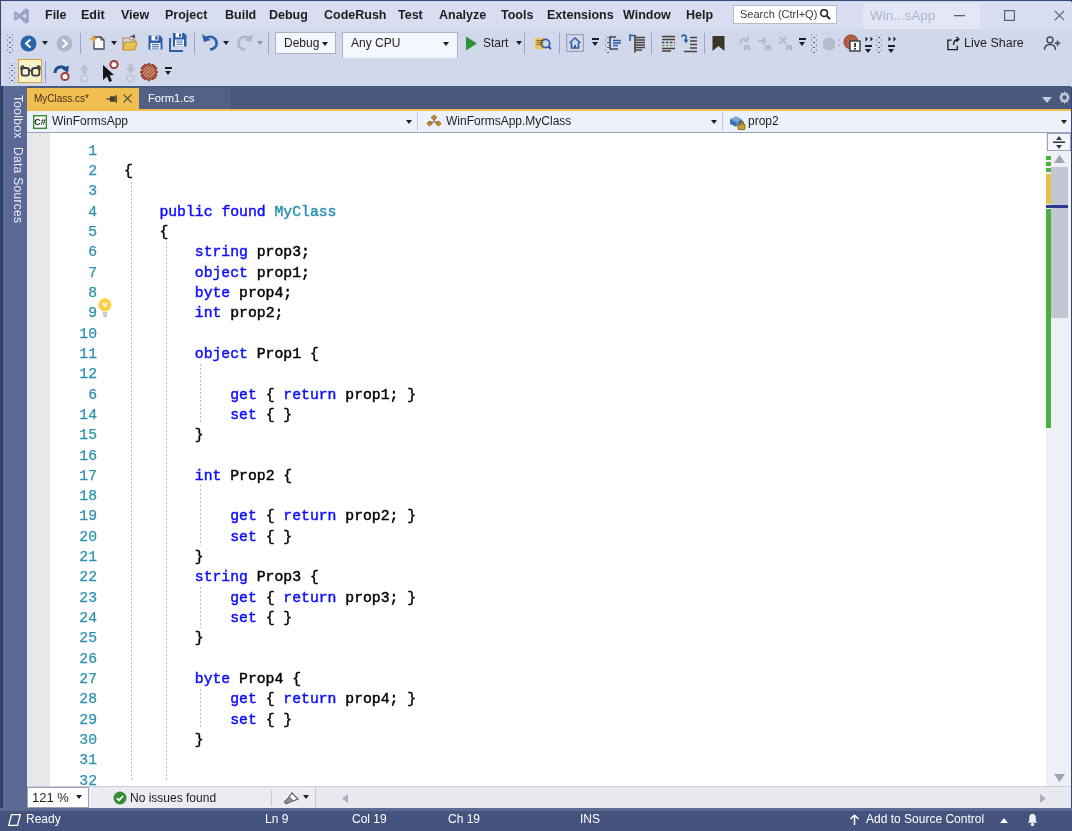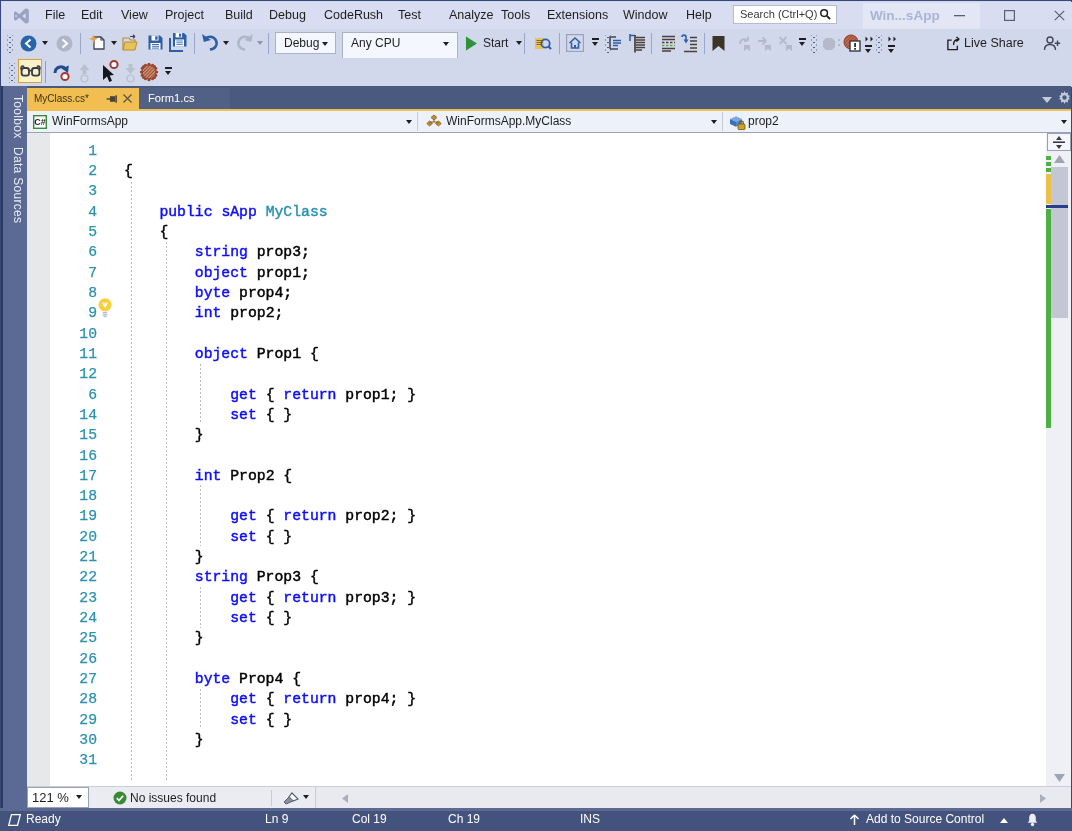--- a/index.html
+++ b/index.html
@@ -1,21 +1,21 @@
 <!DOCTYPE html>
 <html><head><meta charset="utf-8"><style>
 html,body{margin:0;padding:0;}
 body{width:1072px;height:831px;overflow:hidden;font-family:"Liberation Sans",sans-serif;}
 #win{position:absolute;left:0;top:0;width:1072px;height:831px;background:#D2D8EC;box-sizing:border-box;border:1px solid #35487A;}
 .abs{position:absolute;}
 
 #title{position:absolute;left:1px;top:1px;width:1070px;height:27px;background:#D8DDF1;}
-.menu{position:absolute;top:0;height:27px;line-height:27px;font-size:12.5px;color:#1E1E1E;}
+.menu{position:absolute;top:0;height:27px;line-height:27px;font-size:12.5px;color:#1E1E1E;font-weight:bold;}
 #searchbox{position:absolute;left:731px;top:3px;width:104px;height:19px;background:#FFFFFF;border:1px solid #B7BCCC;box-sizing:border-box;font-size:11px;color:#3A3A3A;line-height:17px;padding-left:6px;}
-#wintitle{position:absolute;left:861px;top:1px;width:117px;height:26px;line-height:26px;font-size:13.5px;color:#A9B4D6;background:#E2E6F5;padding-left:7px;box-sizing:border-box;font-weight:bold;}
+#wintitle{position:absolute;left:861px;top:1px;width:117px;height:26px;line-height:26px;font-size:13.5px;color:#A9B4D6;background:#E2E6F5;padding-left:7px;box-sizing:border-box;}
 .winbtn{position:absolute;top:0;width:44px;height:27px;color:#5A6073;text-align:center;line-height:27px;font-size:13px;}
 
 #tb1{position:absolute;left:1px;top:28px;width:1070px;height:29px;background:#D2D8EC;}
 #tb2{position:absolute;left:1px;top:57px;width:1070px;height:29px;background:#D2D8EC;}
 .grip{width:6px;background-image:radial-gradient(circle,#556182 0.9px,transparent 1.1px),radial-gradient(circle,#556182 0.9px,transparent 1.1px);background-size:6px 5px,6px 5px;background-position:0 0,3px 2.5px;}
 .sep{width:1px;background:#98A6CC;}
 .combo{background:#F4F7FD;border:1px solid #ABB1C6;box-sizing:border-box;font-size:12px;color:#1E1E1E;}
 .caret{width:0;height:0;border-left:3.5px solid transparent;border-right:3.5px solid transparent;border-top:4px solid #1E1E1E;}
 .caretg{width:0;height:0;border-left:3.5px solid transparent;border-right:3.5px solid transparent;border-top:4px solid #8E95A8;}
 
@@ -53,21 +53,21 @@
         <path fill="#9AA3C4" d="M17.6 2.6 10 9.9 5.5 6.4 3.6 7.4v9.2l1.9 1 4.5-3.5 7.6 7.3 3.8-1.9V4.5zM5.5 13.9v-3.8l1.9 1.9zm12.1 1.5-4.1-3.4 4.1-3.4z"></path>
       </svg>
   <span class="menu" style="left:43px">File</span>
   <span class="menu" style="left:79px">Edit</span>
   <span class="menu" style="left:119px">View</span>
   <span class="menu" style="left:163px">Project</span>
   <span class="menu" style="left:223px">Build</span>
   <span class="menu" style="left:267px">Debug</span>
   <span class="menu" style="left:322px">CodeRush</span>
   <span class="menu" style="left:396px">Test</span>
-  <span class="menu" style="left:447px">Analyze</span>
+  <span class="menu" style="left:437px">Analyze</span>
   <span class="menu" style="left:499px">Tools</span>
   <span class="menu" style="left:545px">Extensions</span>
   <span class="menu" style="left:621px">Window</span>
   <span class="menu" style="left:684px">Help</span>
   <div id="searchbox">Search (Ctrl+Q)<svg class="abs" style="right:4px;top:2px" width="13" height="13" viewBox="0 0 14 14">
           <circle cx="5.5" cy="5.5" r="3.6" fill="none" stroke="#1E1E1E" stroke-width="1.6"></circle>
           <line x1="8.4" y1="8.4" x2="12" y2="12" stroke="#1E1E1E" stroke-width="2"></line>
         </svg></div>
   <div id="wintitle">Win...sApp</div>
   <div class="winbtn" style="left:935px">
@@ -364,21 +364,21 @@
     </svg>
   <span class="navtext" style="left:721px">prop2</span>
   <div class="abs caret" style="left:1034px;top:9px"></div>
 </div>
 
 <div id="editor">
   <div id="gutter"></div>
 <div class="ln" style="top:7.70px"><span class="num">1</span></div>
 <div class="ln" style="top:28.02px"><span class="num">2</span><span class="cd">{</span></div>
 <div class="ln" style="top:48.34px"><span class="num">3</span></div>
-<div class="ln" style="top:68.66px"><span class="num">4</span><span class="cd">    <span class="k">public</span> <span class="k">sApp</span> <span class="t">MyClass</span></span></div>
+<div class="ln" style="top:68.66px"><span class="num">4</span><span class="cd">    <span class="k">public</span> <span class="k">found</span> <span class="t">MyClass</span></span></div>
 <div class="ln" style="top:88.98px"><span class="num">5</span><span class="cd">    {</span></div>
 <div class="ln" style="top:109.30px"><span class="num">6</span><span class="cd">        <span class="k">string</span> prop3;</span></div>
 <div class="ln" style="top:129.62px"><span class="num">7</span><span class="cd">        <span class="k">object</span> prop1;</span></div>
 <div class="ln" style="top:149.94px"><span class="num">8</span><span class="cd">        <span class="k">byte</span> prop4;</span></div>
 <div class="ln" style="top:170.26px"><span class="num">9</span><span class="cd">        <span class="k">int</span> prop2;</span></div>
 <div class="ln" style="top:190.58px"><span class="num">10</span></div>
 <div class="ln" style="top:210.90px"><span class="num">11</span><span class="cd">        <span class="k">object</span> Prop1 {</span></div>
 <div class="ln" style="top:231.22px"><span class="num">12</span></div>
 <div class="ln" style="top:251.54px"><span class="num">6</span><span class="cd">            <span class="k">get</span> { <span class="k">return</span> prop1; }</span></div>
 <div class="ln" style="top:271.86px"><span class="num">14</span><span class="cd">            <span class="k">set</span> { }</span></div>
@@ -392,20 +392,21 @@
 <div class="ln" style="top:434.42px"><span class="num">22</span><span class="cd">        <span class="k">string</span> Prop3 {</span></div>
 <div class="ln" style="top:454.74px"><span class="num">23</span><span class="cd">            <span class="k">get</span> { <span class="k">return</span> prop3; }</span></div>
 <div class="ln" style="top:475.06px"><span class="num">24</span><span class="cd">            <span class="k">set</span> { }</span></div>
 <div class="ln" style="top:495.38px"><span class="num">25</span><span class="cd">        }</span></div>
 <div class="ln" style="top:515.70px"><span class="num">26</span></div>
 <div class="ln" style="top:536.02px"><span class="num">27</span><span class="cd">        <span class="k">byte</span> Prop4 {</span></div>
 <div class="ln" style="top:556.34px"><span class="num">28</span><span class="cd">            <span class="k">get</span> { <span class="k">return</span> prop4; }</span></div>
 <div class="ln" style="top:576.66px"><span class="num">29</span><span class="cd">            <span class="k">set</span> { }</span></div>
 <div class="ln" style="top:596.98px"><span class="num">30</span><span class="cd">        }</span></div>
 <div class="ln" style="top:617.30px"><span class="num">31</span></div>
+<div class="ln" style="top:637.62px"><span class="num">32</span></div>
 
 </div>
 
 <div class="guide" style="left:131px;top:182px;height:598px"></div>
 <div class="guide" style="left:166px;top:242px;height:538px"></div>
 <div class="guide" style="left:200px;top:364px;height:60px"></div>
 <div class="guide" style="left:200px;top:485px;height:61px"></div>
 <div class="guide" style="left:200px;top:587px;height:41px"></div>
 <div class="guide" style="left:200px;top:689px;height:40px"></div>
 <svg class="abs" style="left:97px;top:298px" width="16" height="20" viewBox="0 0 15 19">

